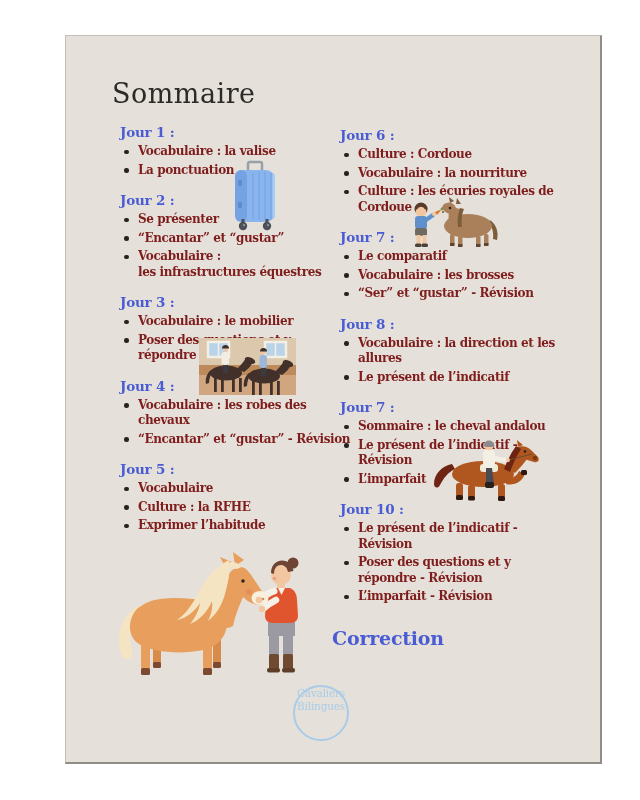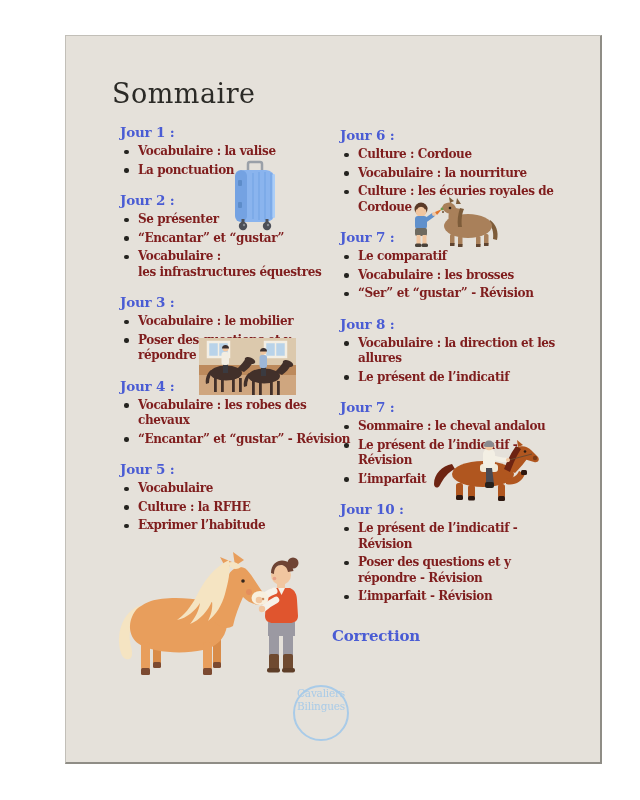--- a/index.html
+++ b/index.html
@@ -12,21 +12,21 @@
   .col{position:absolute;top:88px;}
   .col-left{left:46px;width:240px;}
   .col-right{left:266px;top:91px;width:244px;}
   .day{margin-bottom:14px;}
   .day-h{margin:0 0 4px 8px;font-size:13.5px;font-weight:700;color:#4a5cd4;letter-spacing:-.2px;}
   .day-list{list-style:none;margin:0;padding:0 0 0 26px;}
   .day-list li{position:relative;font-size:12px;font-weight:700;color:#7f1d1d;
                line-height:15.5px;letter-spacing:-.4px;margin-bottom:3px;white-space:pre-line;}
   .day-list li::before{content:"";position:absolute;left:-14px;top:5.5px;width:4.5px;height:4.5px;
                border-radius:50%;background:#24231f;}
-  .correction{margin-top:22px;font-size:15px;font-weight:700;color:#4a5cd4;letter-spacing:-.2px;}
+  .correction{margin-top:22px;font-size:19px;font-weight:700;color:#4a5cd4;letter-spacing:-.2px;}
   .illu{position:absolute;pointer-events:none;}
   .logo{position:absolute;left:227px;top:649px;width:52px;height:52px;border:2px solid #a9cbe8;
         border-radius:50%;display:flex;flex-direction:column;align-items:center;
         color:#a9cbe8;font-size:10.5px;line-height:12.5px;letter-spacing:-.2px;font-weight:400;}
 </style>
 </head>
 <body>
 
 <div class="stage">
   <div class="card">

